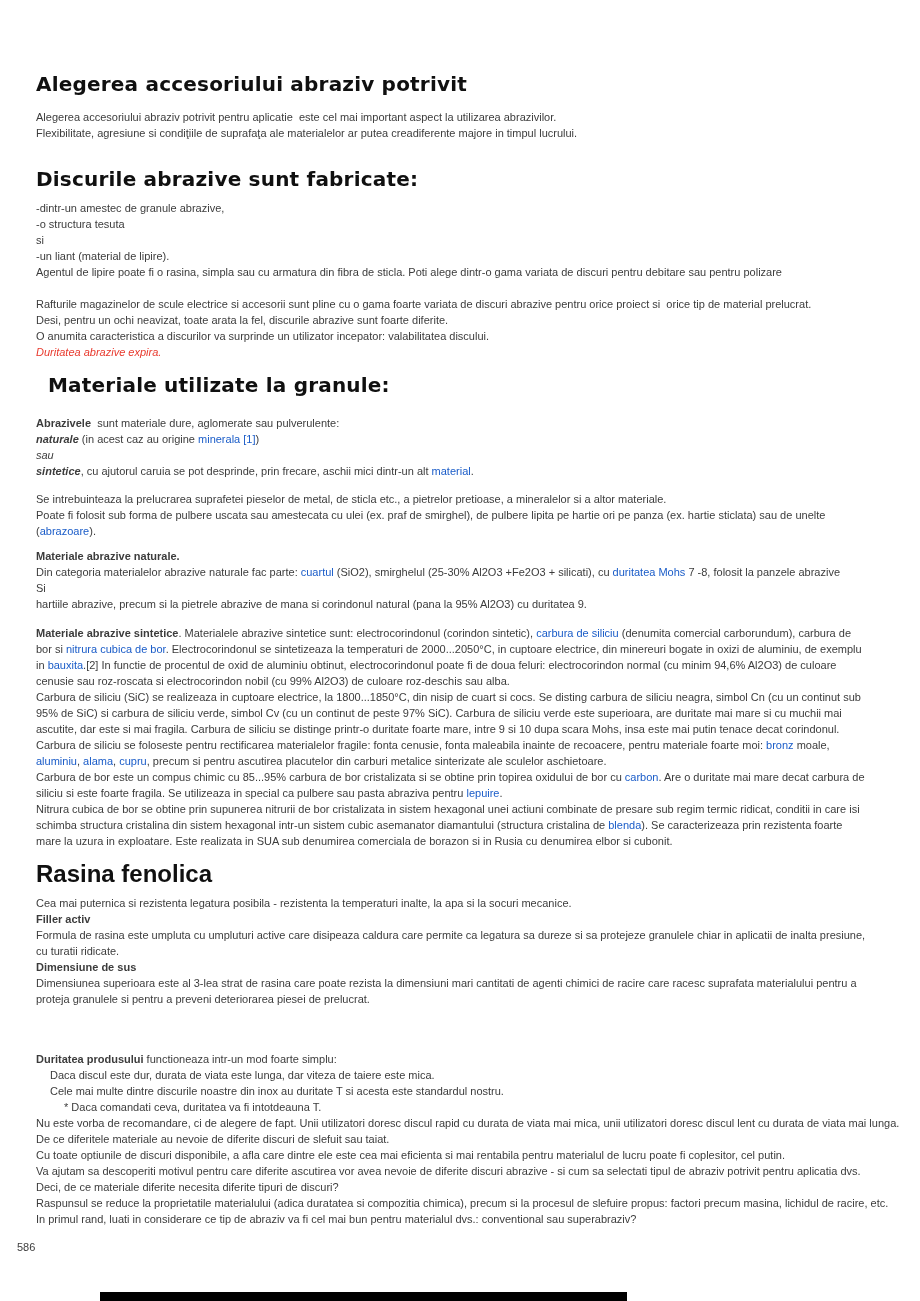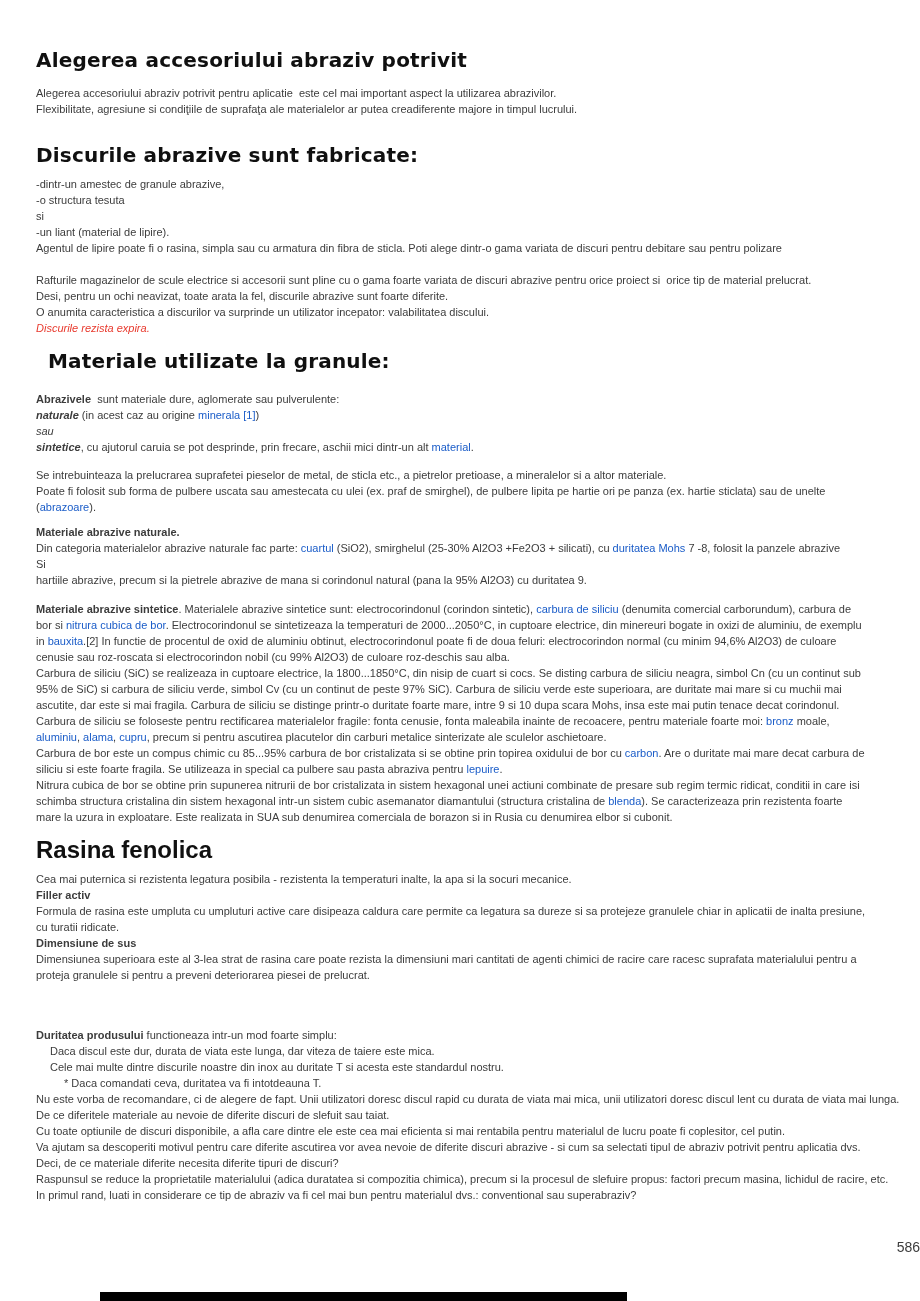--- a/index.html
+++ b/index.html
@@ -2,21 +2,21 @@
 <html style="--link: #1a5cc8; --red: #e8392d; --body-text: #3c3c3c; --heading-text: #101010;"><head>
 <meta charset="utf-8">
 <style>
   * { margin:0; padding:0; box-sizing:border-box; }
   html, body { background:#ffffff; }
   .page {
     position:relative; width:920px; height:1301px; background:#ffffff; overflow:hidden;
     font-family:"Liberation Sans","DejaVu Sans",sans-serif;
     font-size:11px; line-height:16px; color:var(--body-text,#3c3c3c);
   }
-  .content { padding:48px 36px 0; }
+  .content { padding:72px 36px 0; }
   .ln { white-space:pre; }
   .h-main, .h-sec {
     font-family:"DejaVu Sans","Liberation Sans",sans-serif; font-weight:bold;
     font-size:20px; line-height:24px; letter-spacing:.2px; color:var(--heading-text,#101010);
   }
   .h-main { margin:0 0 13px; }
   .h2a { margin:26px 0 9px; }
   .h2b { margin:13px 12px 18px; }
   .h-res {
     font-family:"Liberation Sans",sans-serif; font-weight:bold; font-size:24px;
@@ -24,22 +24,22 @@
   }
   .b  { font-weight:bold; }
   .i  { font-style:italic; }
   .bi { font-weight:bold; font-style:italic; }
   .link { color:var(--link,#1a5cc8); cursor:pointer; }
   .red { color:var(--red,#e8392d); font-style:italic; }
   .g16 { margin-top:16px; } .g12 { margin-top:12px; } .g9 { margin-top:9px; }
   .g13 { margin-top:13px; } .g26 { margin-top:44px; }
   .ind1 { padding-left:14px; } .ind2 { padding-left:28px; }
   .page-number {
-    position:absolute; left:3px; right:0; top:1239px; text-align:right;
-    font-size:14px; color:var(--body-text,#3c3c3c);
+    position:absolute; left:17px; right:0; top:1239px; text-align:left;
+    font-size:11px; color:var(--body-text,#3c3c3c);
   }
   .footer-bar { position:absolute; left:100px; bottom:0; width:527px; height:9px; background:#000000; }
 </style>
 </head>
 <body>
 
 <div class="page">
   <div class="content">
 
     <h1 class="h-main">Alegerea accesoriului abraziv potrivit</h1>
@@ -53,21 +53,21 @@
       <div class="ln">-dintr-un amestec de granule abrazive,</div>
       <div class="ln">-o structura tesuta</div>
       <div class="ln">si</div>
       <div class="ln">-un liant (material de lipire).</div>
       <div class="ln">Agentul de lipire poate fi o rasina, simpla sau cu armatura din fibra de sticla. Poti alege dintr-o gama variata de discuri pentru debitare sau pentru polizare</div>
     </div>
     <div class="g16">
       <div class="ln">Rafturile magazinelor de scule electrice si accesorii sunt pline cu o gama foarte variata de discuri abrazive pentru orice proiect si  orice tip de material prelucrat.</div>
       <div class="ln">Desi, pentru un ochi neavizat, toate arata la fel, discurile abrazive sunt foarte diferite.</div>
       <div class="ln">O anumita caracteristica a discurilor va surprinde un utilizator incepator: valabilitatea discului.</div>
-      <div class="ln red">Discurile rezista expira.</div>
+      <div class="ln red">Duritatea abrazive expira.</div>
     </div>
 
     <h2 class="h-sec h2b">Materiale utilizate la granule:</h2>
     <div>
       <div class="ln"><span class="b">Abrazivele</span><span>  sunt materiale dure, aglomerate sau pulverulente:</span></div>
       <div class="ln"><span class="bi">naturale</span><span> (in acest caz au origine </span><span class="link">minerala [1]</span><span>)</span></div>
       <div class="ln"><span class="i">sau</span></div>
       <div class="ln"><span class="bi">sintetice</span><span>, cu ajutorul caruia se pot desprinde, prin frecare, aschii mici dintr-un alt </span><span class="link">material</span><span>.</span></div>
     </div>
     <div class="g12">

